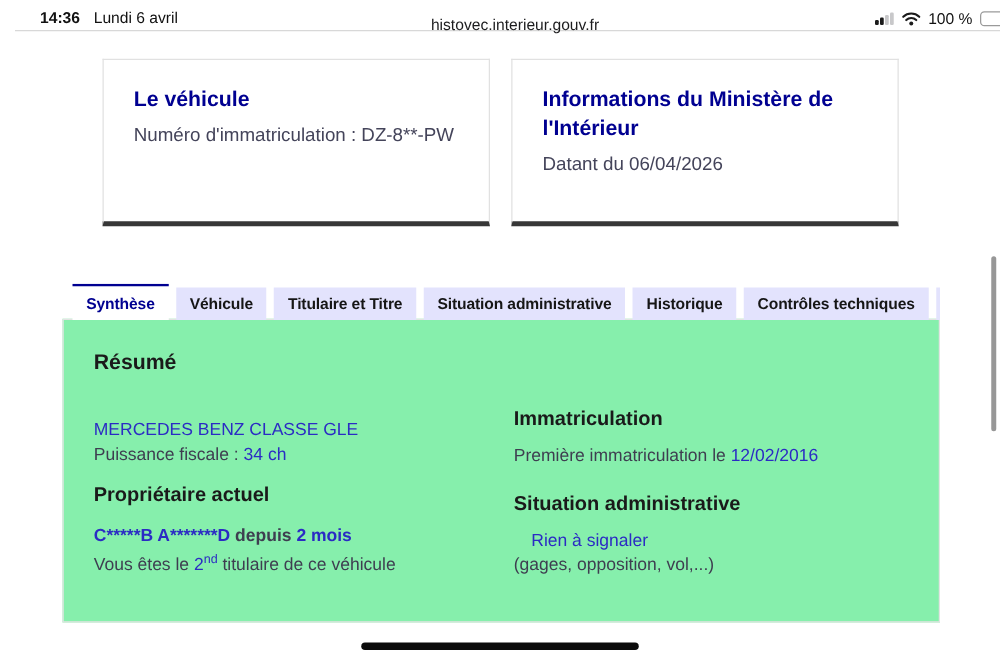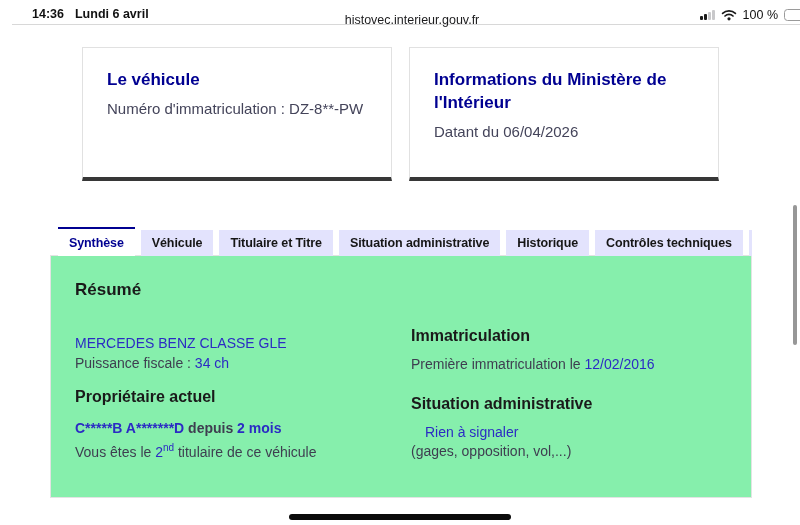--- a/index.html
+++ b/index.html
@@ -10,21 +10,21 @@
     position:relative; overflow:hidden;
     -webkit-font-smoothing:antialiased;
   }
 
   
   .statusbar { position:absolute; top:0; left:12px; width:800px; height:25px;
     background:#fff; border-bottom:1px solid #d8d8d8; }
   .sb-left { position:absolute; top:7px; left:20px; font-size:12.5px; color:#111;
     display:flex; gap:11px; }
   .sb-time { font-weight:700; }
-  .sb-date { font-weight:700; }
+  .sb-date { font-weight:400; }
   .sb-url { position:absolute; top:13px; left:0; width:100%; text-align:center;
     font-size:12.5px; color:#1c1c1e; }
   .sb-right { position:absolute; top:8px; right:4px; display:flex; align-items:center; gap:6px; }
   .sig { display:flex; align-items:flex-end; gap:1.5px; height:10px; }
   .sig i { display:block; width:2.5px; border-radius:1px; }
   .sig .b1 { height:4px; background:#1b1b1b; }
   .sig .b2 { height:6px; background:#1b1b1b; }
   .sig .b3 { height:8px; background:#c8c8ca; }
   .sig .b4 { height:10px; background:#c8c8ca; }
   .sb-batt-txt { font-size:12.5px; color:#111; }

